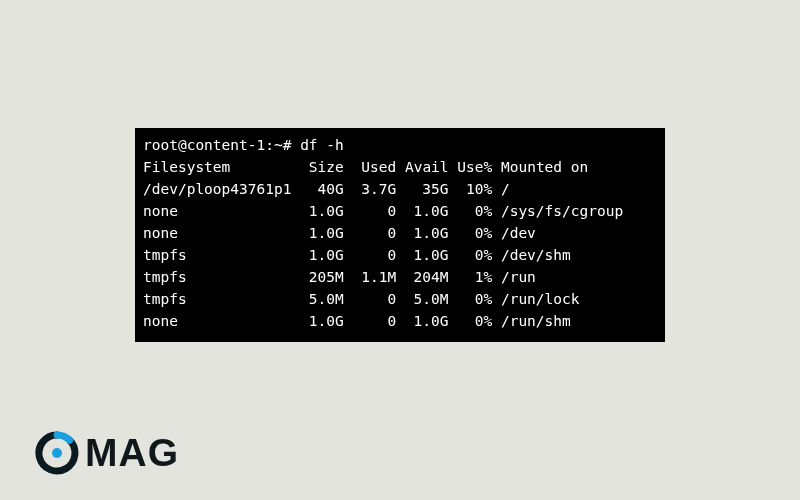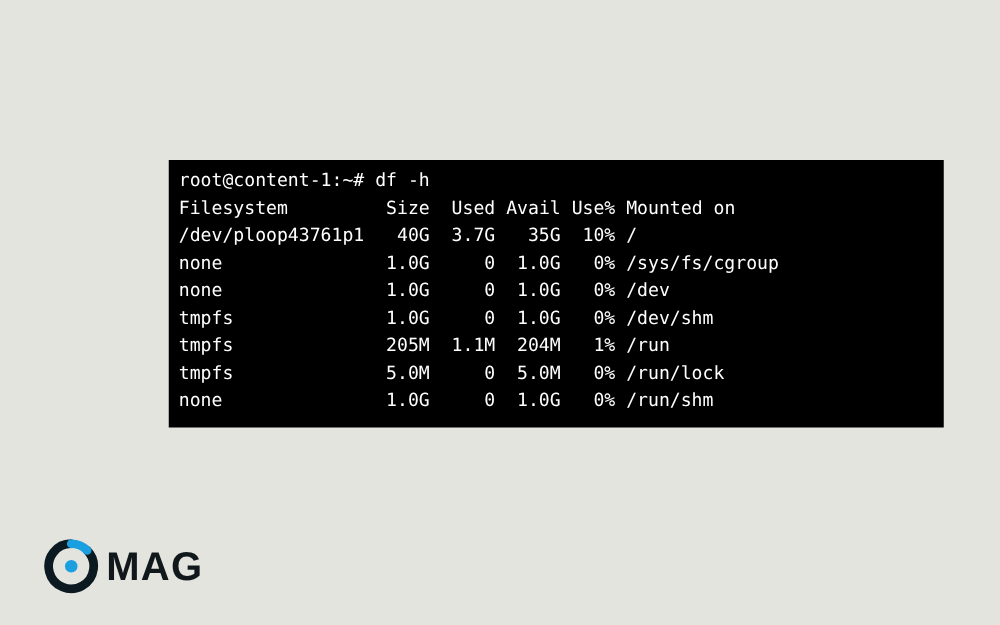--- a/index.html
+++ b/index.html
@@ -8,41 +8,41 @@
     width: 800px;
     height: 500px;
     background: #e4e4de;
     font-family: "DejaVu Sans Mono", "Liberation Mono", Consolas, monospace;
     overflow: hidden;
   }
   .terminal {
     position: absolute;
     left: 135px;
     top: 128px;
-    width: 620px;
+    width: 530px;
     background: #000;
     color: #fff;
     font-size: 14.5px;
     line-height: 22px;
     padding: 6px 8px 10px 8px;
     white-space: pre;
     box-sizing: border-box;
   }
   .logo {
     position: absolute;
     left: 35px;
     bottom: 25px;
     display: flex;
     align-items: center;
     gap: 6px;
   }
   .logo-text {
     font-family: Arial, Helvetica, sans-serif;
     font-weight: 800;
-    font-size: 32px;
+    font-size: 39px;
     color: #10181c;
     letter-spacing: 1px;
   }
   .logo-mark {
     width: 44px;
     height: 44px;
     position: relative;
   }
   .logo-mark svg {
     width: 44px;

